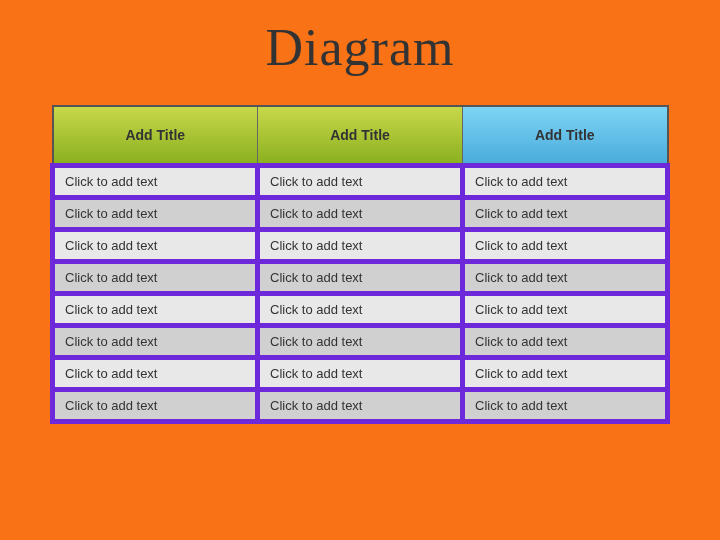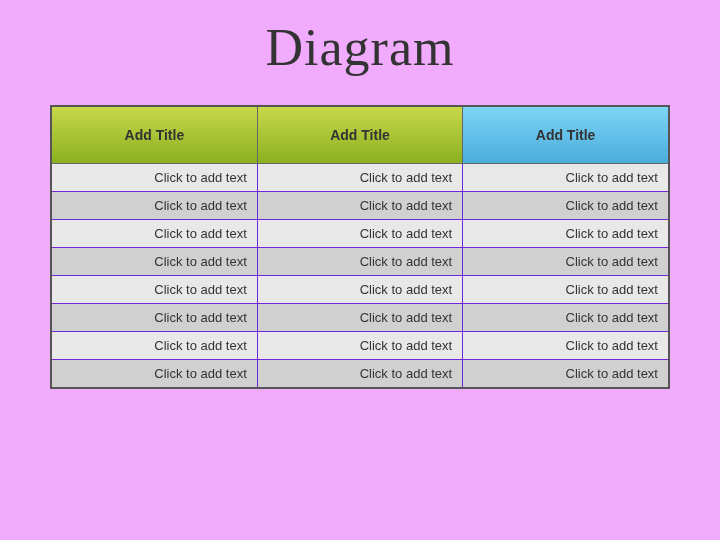--- a/index.html
+++ b/index.html
@@ -12,21 +12,21 @@
       width: 720px;
       height: 540px;
       background-color: #c8c8c8;
       font-family: 'Arial', sans-serif;
       overflow: hidden;
     }
 
     .page {
       width: 720px;
       height: 540px;
-      background-color: #f0abfc;
+      background-color: #f97316;
       position: relative;
       display: flex;
       flex-direction: column;
       align-items: center;
     }
 
     .title {
       font-size: 52px;
       font-weight: normal;
       color: #333333;
@@ -64,22 +64,22 @@
     }
 
     .header-row th:nth-child(3) {
       background: linear-gradient(to bottom, #7dd4f4, #4aacdc);
     }
 
     .data-row td {
       padding: 6px 10px;
       font-size: 13px;
       color: #333;
-      text-align: right;
-      border: 1px solid #6d28d9;
+      text-align: left;
+      border: 5px solid #6d28d9;
       cursor: pointer;
     }
 
     .data-row:nth-child(odd) td {
       background-color: #e8e8e8;
     }
 
     .data-row:nth-child(even) td {
       background-color: #d0d0d0;
     }

